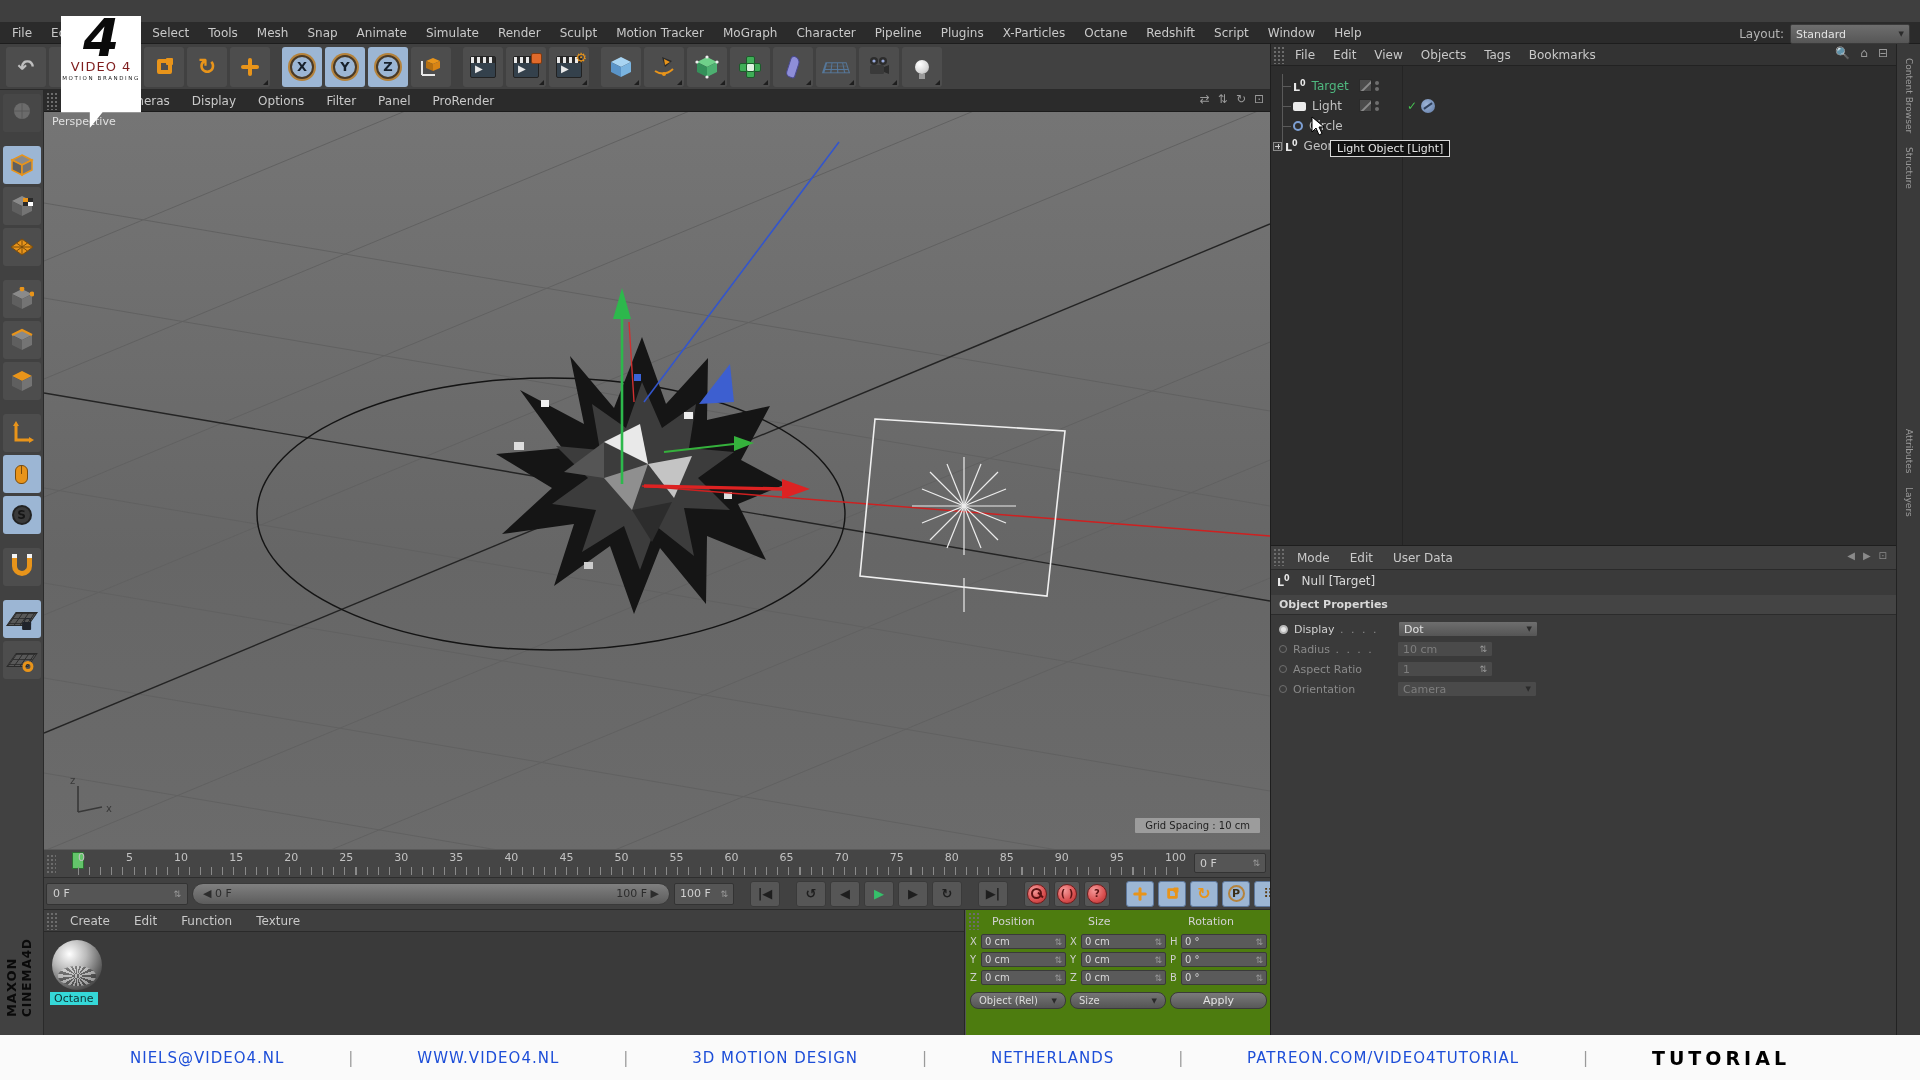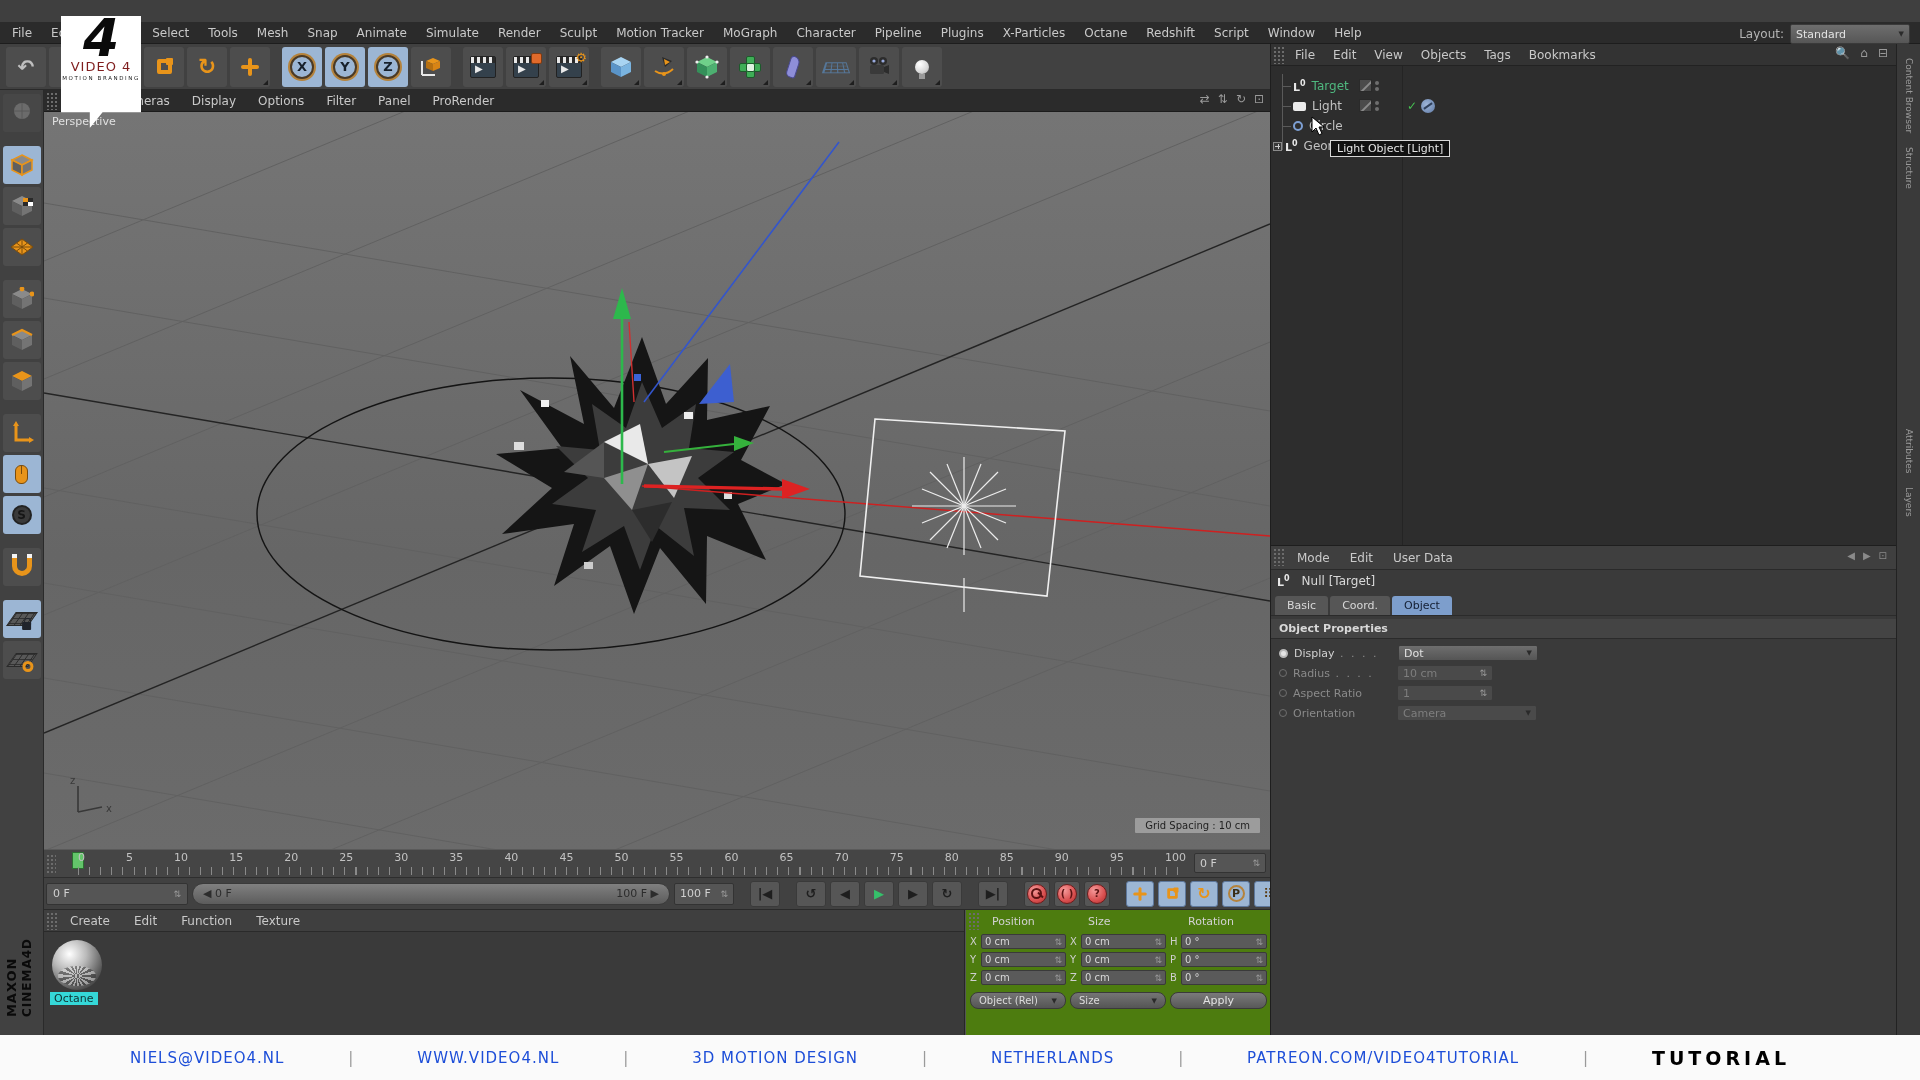--- a/index.html
+++ b/index.html
@@ -814,25 +814,20 @@
         <span class="amnav">
           <span>◀</span>
           <span>▶</span>
           <span>⊡</span>
         </span>
       </div>
       <div class="objrow">
         <span class="nullico">L<sup>0</sup></span>
         <span>Null [Target]</span>
       </div>
-      <div class="amtabs">
-        <span class="amtab">Basic</span>
-        <span class="amtab">Coord.</span>
-        <span class="amtab active">Object</span>
-      </div>
       <div class="amsection">Object Properties</div>
       <div class="amrow" style="margin-top:4px">
         <span class="animdot on"></span>
         <span class="amlabel"><span>Display</span><span class="leader"> . . . .</span></span>
         <span class="amdrop">
             <span>Dot</span>
             <span class="dar">▼</span>
           </span>
       </div>
       <div class="amrow">

